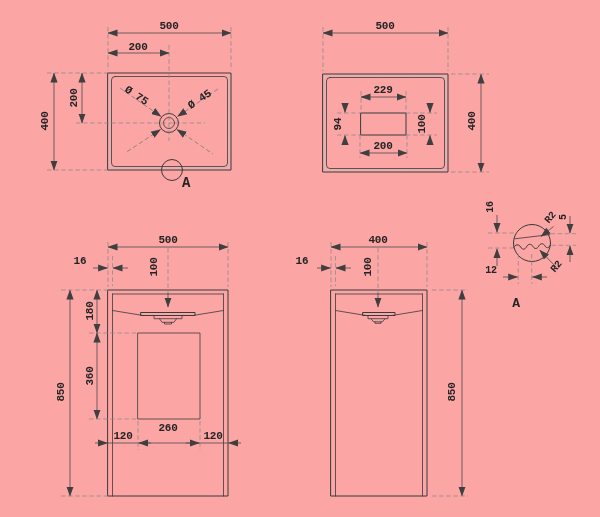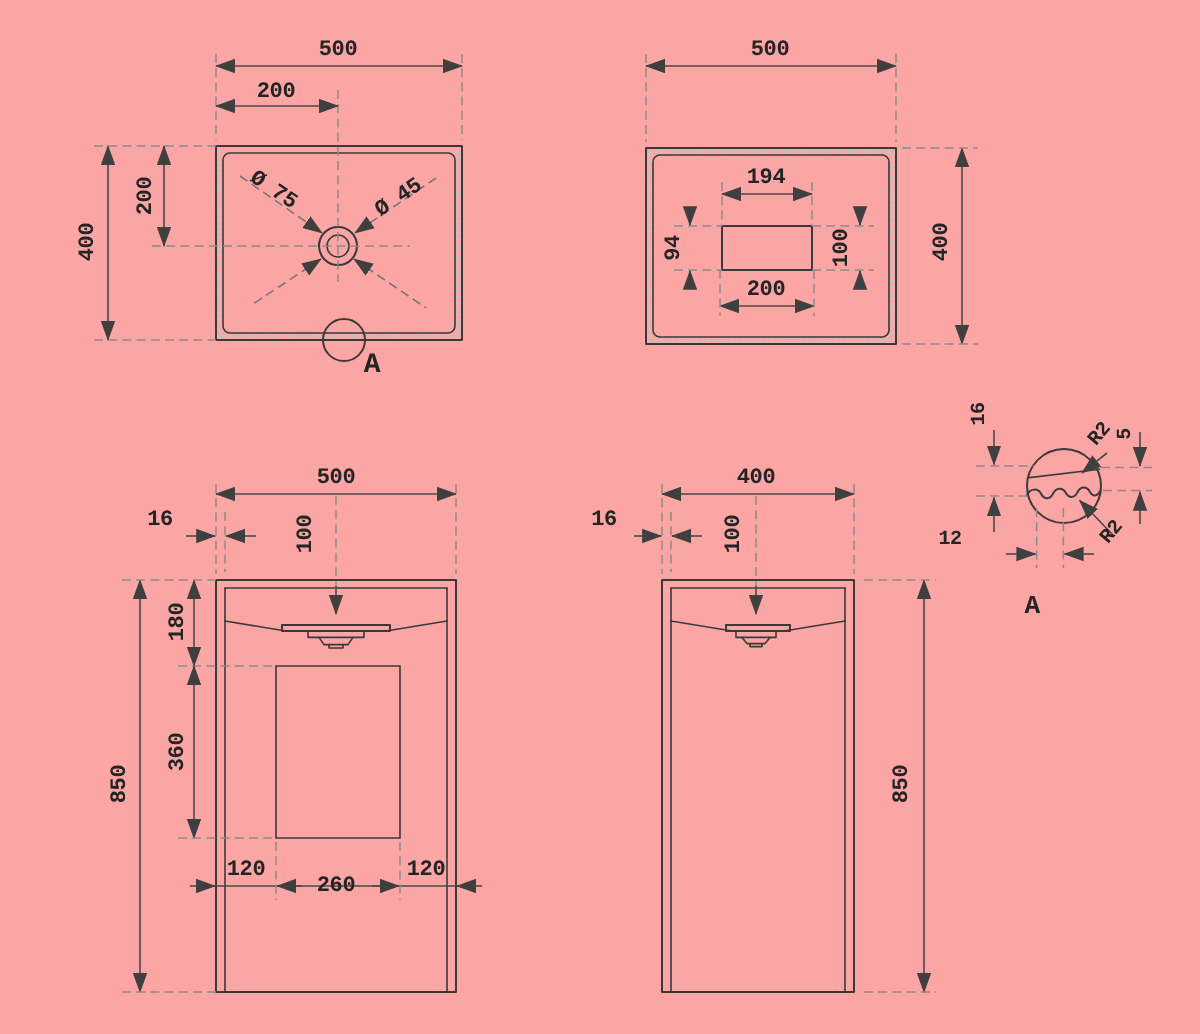--- a/index.html
+++ b/index.html
@@ -167,40 +167,40 @@
 <span class="lbl" style="left:169px;top:26px">500</span>
 <span class="lbl" style="left:138px;top:47px">200</span>
 <span class="lbl r90" style="left:74px;top:98px">200</span>
 <span class="lbl r90" style="left:45px;top:121px">400</span>
 <span class="lbl" style="left:136px;top:96px;transform:translate(-50%,-50%) rotate(34deg)">Ø 75</span>
 <span class="lbl" style="left:200px;top:100px;transform:translate(-50%,-50%) rotate(-34deg)">Ø 45</span>
 <span class="lbl big" style="left:186px;top:183px">A</span>
 
 <span class="lbl" style="left:385px;top:26px">500</span>
 <span class="lbl r90" style="left:472px;top:121px">400</span>
-<span class="lbl" style="left:383px;top:90px">194</span>
+<span class="lbl" style="left:383px;top:90px">229</span>
 <span class="lbl r90" style="left:338px;top:124px">94</span>
 <span class="lbl r90" style="left:422px;top:124px">100</span>
 <span class="lbl" style="left:383px;top:146px">200</span>
 
 <span class="lbl" style="left:168px;top:240px">500</span>
 <span class="lbl" style="left:80px;top:261px">16</span>
 <span class="lbl r90" style="left:154px;top:267px">100</span>
 <span class="lbl r90" style="left:90px;top:311px">180</span>
 <span class="lbl r90" style="left:90px;top:376px">360</span>
 <span class="lbl r90" style="left:61px;top:392px">850</span>
 <span class="lbl" style="left:123px;top:436px">120</span>
-<span class="lbl" style="left:168px;top:444px">260</span>
+<span class="lbl" style="left:168px;top:428px">260</span>
 <span class="lbl" style="left:213px;top:436px">120</span>
 
 <span class="lbl" style="left:378px;top:240px">400</span>
 <span class="lbl" style="left:302px;top:261px">16</span>
 <span class="lbl r90" style="left:368px;top:267px">100</span>
 <span class="lbl r90" style="left:452px;top:392px">850</span>
 
 <span class="lbl r90 sm" style="left:491px;top:207px">16</span>
 <span class="lbl sm" style="left:551px;top:218px;transform:translate(-50%,-50%) rotate(-50deg)">R2</span>
 <span class="lbl r90 sm" style="left:564px;top:217px">5</span>
 <span class="lbl sm" style="left:557px;top:267px;transform:translate(-50%,-50%) rotate(-50deg)">R2</span>
-<span class="lbl sm" style="left:475px;top:271px">12</span>
+<span class="lbl sm" style="left:491px;top:271px">12</span>
 <span class="lbl md" style="left:516px;top:303px">A</span>
 
 </div>
 
 </body></html>

